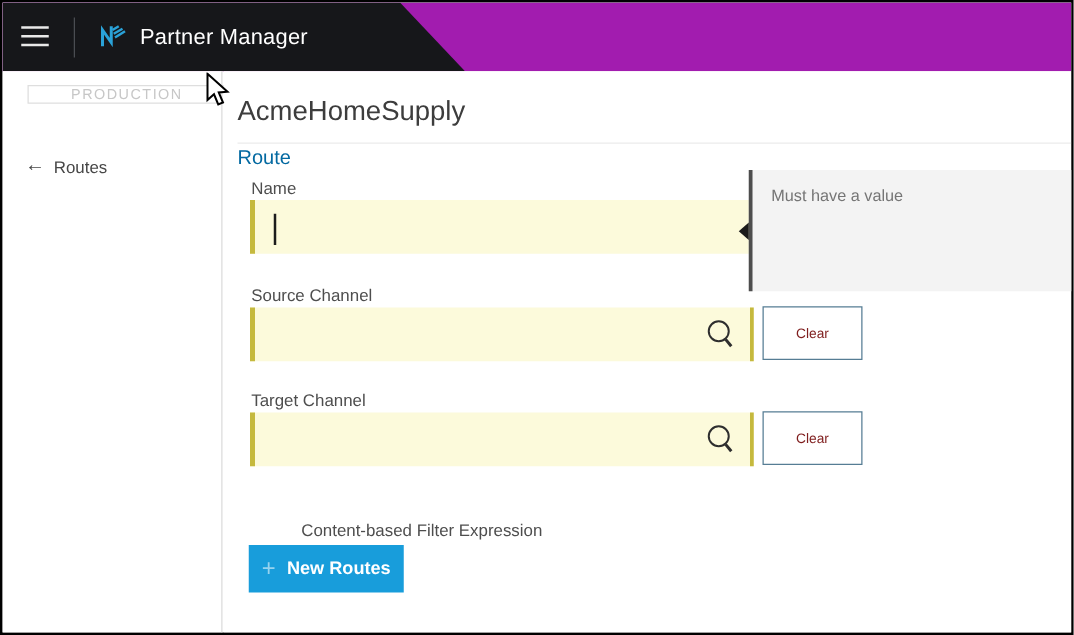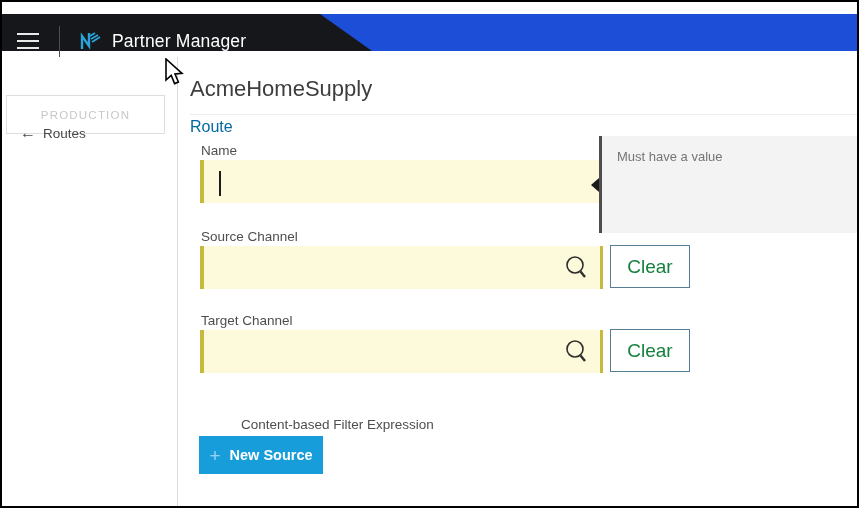--- a/index.html
+++ b/index.html
@@ -3,38 +3,38 @@
 <meta charset="utf-8">
 <style>
   * { margin:0; padding:0; box-sizing:border-box; }
   html,body { background:#fff; }
   body { font-family:"Liberation Sans", sans-serif; }
 
   .page { position:relative; width:859px; height:508px; border:2px solid #000;
           background:#fff; overflow:hidden; }
 
   
-  .header { position:absolute; left:0; top:0; width:100%; height:37px;
-            background:#1d4ed8;margin-top:12px; }
+  .header { position:absolute; left:0; top:0; width:100%; height:55px;
+            background:#a21caf; }
   .header .dark-wedge { position:absolute; inset:0; background:#16171a;
             clip-path:polygon(0 0, 318px 0, 370px 100%, 0 100%); }
   .hamburger { position:absolute; left:15px; top:19px; width:22px; height:16px;
             display:flex; flex-direction:column; justify-content:space-between; cursor:pointer; }
   .hamburger span { display:block; height:2px; width:100%; background:#e9e9e9; }
   .header-divider { position:absolute; left:57px; top:12px; width:1px; height:32px; background:#4a4d52; }
   .logo { position:absolute; left:74px; top:13px; width:26px; height:28px; }
   .app-title { position:absolute; left:110px; top:0; height:55px; display:flex; align-items:center;
             color:#fff; font-size:17.5px; font-weight:500; letter-spacing:.2px; }
 
   
   .sidebar { position:absolute; left:0; top:55px; bottom:0; width:176px;
             background:#fff; border-right:1px solid #dcdcdc; }
-  .production-box { position:absolute; left:4px; top:11px; width:159px; height:39px;
+  .production-box { position:absolute; left:20px; top:11px; width:159px; height:15px;
             border:1px solid #dedede; display:flex; align-items:center; justify-content:center;
-            color:#c7c7c7; font-size:11.5px; letter-spacing:1.2px;margin-top:27px; }
+            color:#c7c7c7; font-size:11.5px; letter-spacing:1.2px; }
   .routes-link { position:absolute; left:18px; top:68px; display:flex; align-items:center; gap:7px;
             color:#474747; font-size:13.5px; cursor:pointer; }
   .routes-link .arrow { font-size:16px; line-height:1; color:#474747; }
 
   
   .main { position:absolute; left:177px; top:55px; right:0; bottom:0; background:#fff; }
   .page-title { position:absolute; left:11px; top:19px; font-size:22px; font-weight:400; color:#3d3d3d; }
   .title-rule { position:absolute; left:11px; right:0; top:57px; height:1px; background:#ececec; }
   .section-title { position:absolute; left:11px; top:61px; font-size:16px; font-weight:400; color:#0369a1; }
 
@@ -48,21 +48,21 @@
             background:#fcfadb; border-left:4px solid #c5b93e; border-right:3px solid #c5b93e; }
   .inp-name   { top:103px; }
   .inp-source { top:189px; }
   .inp-target { top:273px; }
 
   .caret { position:absolute; left:15px; top:11px; width:1.5px; height:25px; background:#1c1c1c; }
 
   .search-icon { position:absolute; right:12px; top:9px; width:24px; height:26px; cursor:pointer; }
 
   .clear-btn { position:absolute; left:431px; width:80px; height:43px; background:#fff;
-            border:1px solid #567d94; color:#15803d; font-size:19px;
+            border:1px solid #567d94; color:#7f1d1d; font-size:11px;
             font-family:"Liberation Sans", sans-serif; cursor:pointer; }
   .clear-source { top:188px; }
   .clear-target { top:272px; }
 
   .new-filter-btn { position:absolute; left:20px; top:379px; width:124px; height:38px;
             background:#189ddb; border:none; color:#fff; font-size:14.5px; font-weight:700;
             font-family:"Liberation Sans", sans-serif; cursor:pointer;
             display:flex; align-items:center; justify-content:center; gap:9px; }
   .new-filter-btn .plus { font-weight:400; font-size:19px; color:rgba(255,255,255,.55); line-height:1; }
 
@@ -139,21 +139,21 @@
       <svg class="search-icon" viewBox="0 0 24 26">
         <circle cx="11" cy="10" r="8" fill="none" stroke="#2e2e2e" stroke-width="1.6"></circle>
         <line x1="16.5" y1="16.5" x2="21" y2="22" stroke="#2e2e2e" stroke-width="2.4"></line>
       </svg>
     </div>
     <button class="clear-btn clear-target">Clear</button>
 
     <div class="field-label lbl-filter">Content-based Filter Expression</div>
     <button class="new-filter-btn">
       <span class="plus">+</span>
-      <span>New Source</span>
+      <span>New Routes</span>
     </button>
 
   </div>
 
   <svg class="cursor" width="26" height="30" viewBox="0 0 26 30">
     <path d="M3 1 L3 22 L8.2 17.4 L11.6 25.6 L15.4 24 L12 16 L19 15.4 Z" fill="#fff" stroke="#000" stroke-width="1.6" stroke-linejoin="miter"></path>
   </svg>
 
 </div>
 

